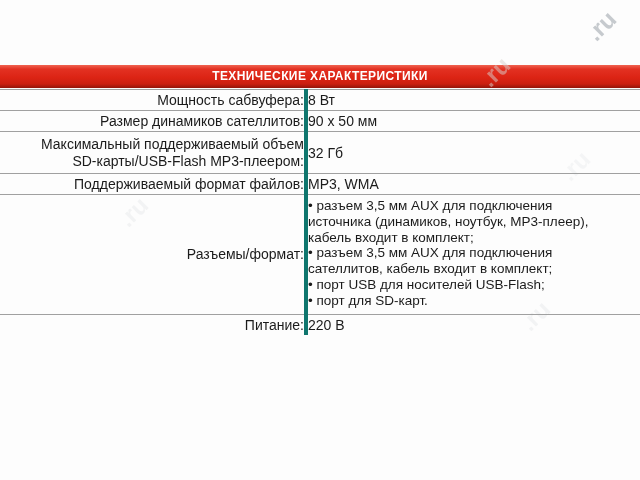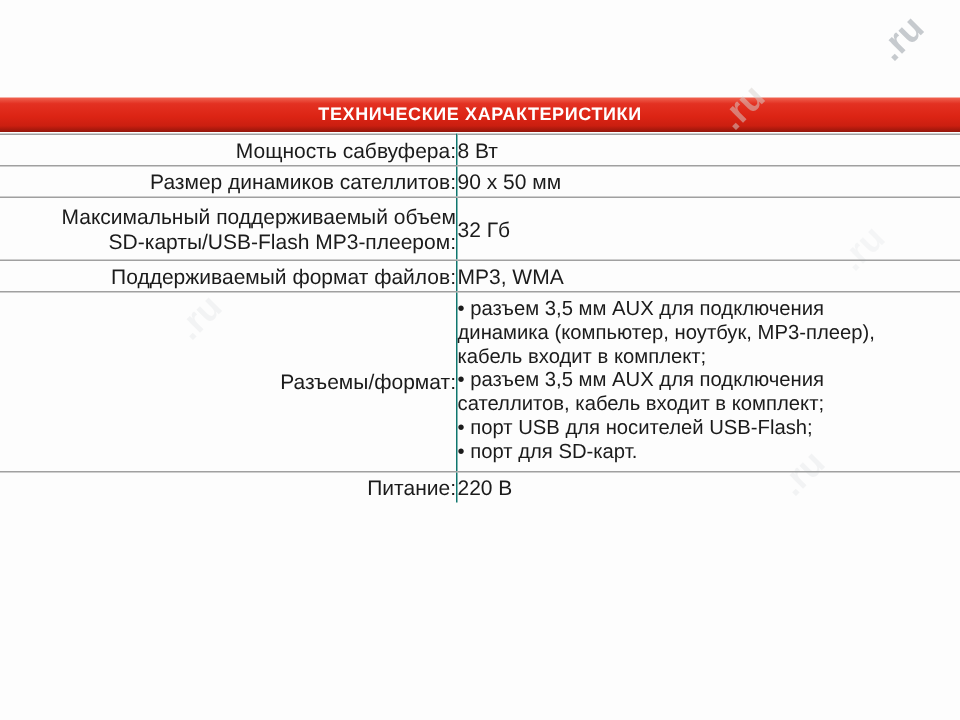--- a/index.html
+++ b/index.html
@@ -62,21 +62,21 @@
     vertical-align: middle;
     border-bottom: 1px solid #a0a0a0;
   }
   table.spec tr.last-row td { border-bottom: none; }
   td.label {
     width: 304px;
     text-align: right;
     padding: 1px 7px 1px 2px;
   }
   td.value {
-    border-left: 1px solid #0f766e;
+    border-left: 4px solid #0f766e;
     padding: 1px 4px 1px 9px;
     text-align: left;
   }
   tr.simple { height: 21px; margin-top: 10px; }
   tr.tall   { height: 42px; margin-left: 21px; }
   tr.tall .lbl-line { line-height: 17px; }
   tr.ports td.value { padding-top: 3px; padding-bottom: 5px; }
   tr.ports .pline {
     font-size: 13.5px;
     line-height: 15.8px;
@@ -116,21 +116,21 @@
       <td class="value">32 Гб</td>
     </tr>
     <tr class="simple">
       <td class="label">Поддерживаемый формат файлов:</td>
       <td class="value">MP3, WMA</td>
     </tr>
     <tr class="ports">
       <td class="label">Разъемы/формат:</td>
       <td class="value">
         <div class="pline">• разъем 3,5 мм AUX для подключения</div>
-        <div class="pline">динамика (компьютер, ноутбук, MP3-плеер),</div>
+        <div class="pline">источника (динамиков, ноутбук, MP3-плеер),</div>
         <div class="pline">кабель входит в комплект;</div>
         <div class="pline">• разъем 3,5 мм AUX для подключения</div>
         <div class="pline">сателлитов, кабель входит в комплект;</div>
         <div class="pline">• порт USB для носителей USB-Flash;</div>
         <div class="pline">• порт для SD-карт.</div>
       </td>
     </tr>
     <tr class="simple last-row">
       <td class="label">Питание:</td>
       <td class="value">220 В</td>

